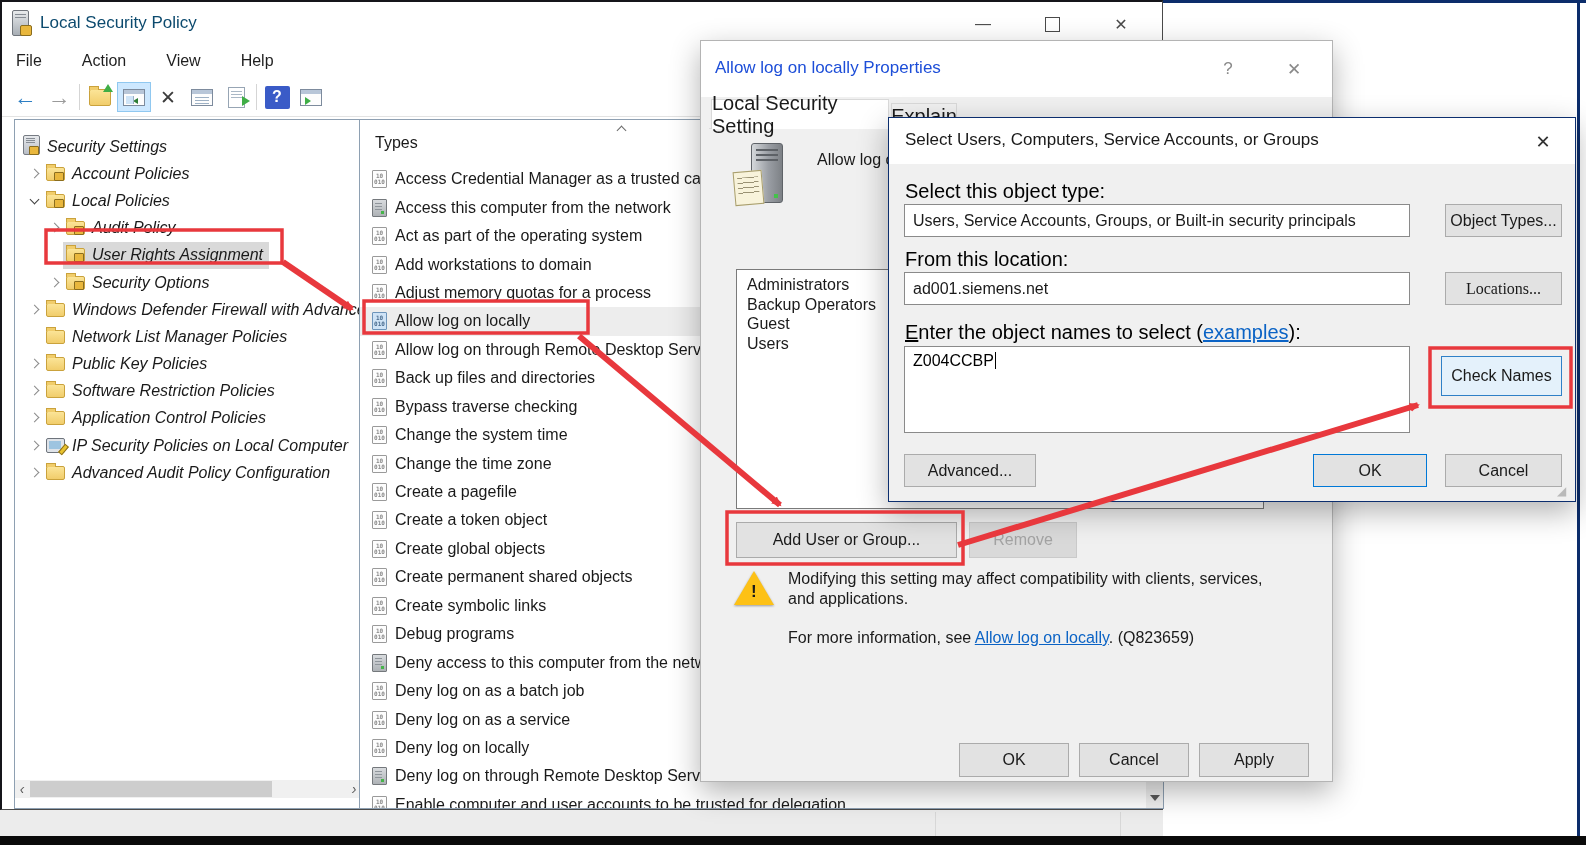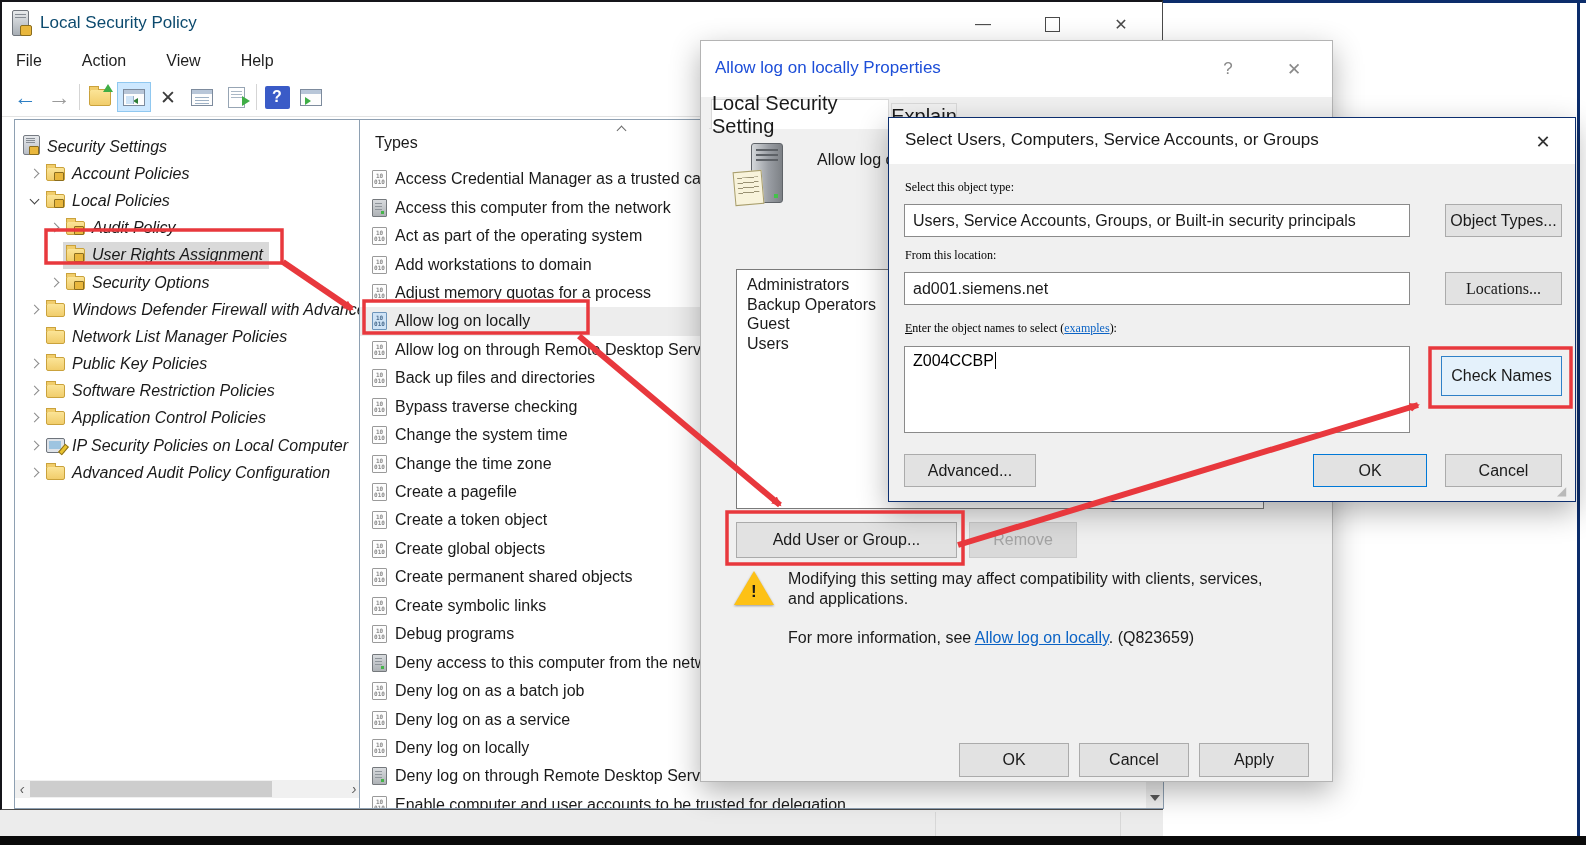--- a/index.html
+++ b/index.html
@@ -112,21 +112,21 @@
   .p-warn .row3{margin-top:19px;}
   .lnk{color:#0b63c5;text-decoration:underline;}
   .btn-ok{left:258px;top:702px;width:110px;height:34px;}
   .btn-cancel{left:378px;top:702px;width:110px;height:34px;}
   .btn-apply{left:498px;top:702px;width:110px;height:34px;}
   
   .seldlg{left:888px;top:117px;width:688px;height:385px;border:1px solid #0c2e6e;box-shadow:0 10px 28px rgba(0,0,0,.30);z-index:20;}
   .s-titlebar{left:0;top:0;width:100%;height:46px;background:#fff;}
   .s-title{left:16px;top:12px;font-size:17px;color:#191919;}
   .s-close{left:634px;top:9px;width:40px;height:30px;display:flex;align-items:center;justify-content:center;color:#333;font-size:18px;}
-  .s-label{position:absolute;font-size:12px;color:#000;font-family:Liberation Serif, serif;}
+  .s-label{position:absolute;font-size:20px;color:#000;}
   .field{position:absolute;background:#fff;border:1px solid #8a8a8a;box-sizing:border-box;display:flex;align-items:center;padding-left:8px;font-size:16px;color:#1a1a1a;white-space:nowrap;overflow:hidden;}
   .f1{left:15px;top:86px;width:506px;height:33px;}
   .f2{left:15px;top:154px;width:506px;height:33px;}
   .sbtn{height:33px;width:117px;}
   .b-objtypes{left:556px;top:86px;}
   .b-locations{left:556px;top:154px;font-family:Liberation Serif, serif;}
   .txtarea{left:15px;top:228px;width:506px;height:87px;background:#fff;border:1px solid #8a8a8a;box-sizing:border-box;padding:5px 8px;font-size:16px;color:#000;}
   .caret{display:inline-block;width:1px;height:17px;background:#000;vertical-align:-3px;margin-left:1px;}
   .b-check{left:552px;top:238px;width:121px;height:40px;background:#e4f1fb;border:1px solid #2f80c7;}
   .b-adv{left:15px;top:336px;width:132px;height:33px;}

